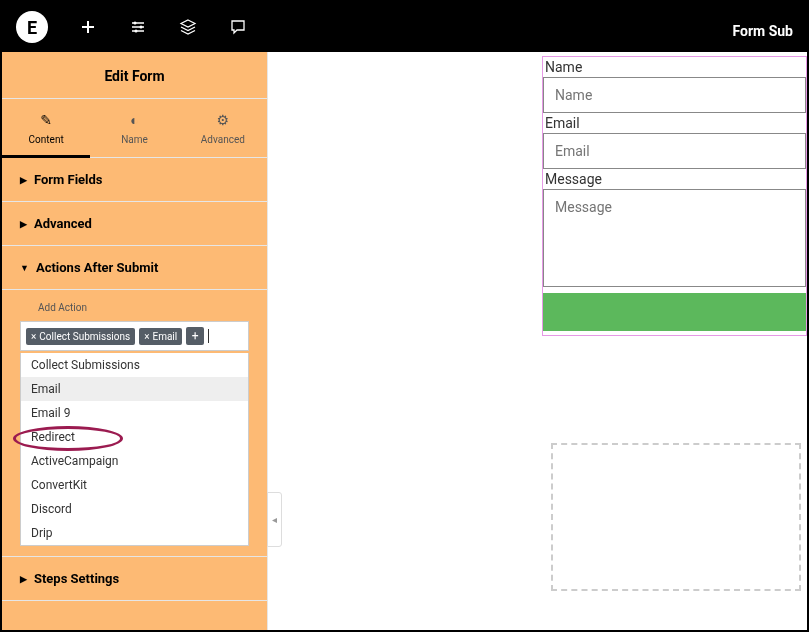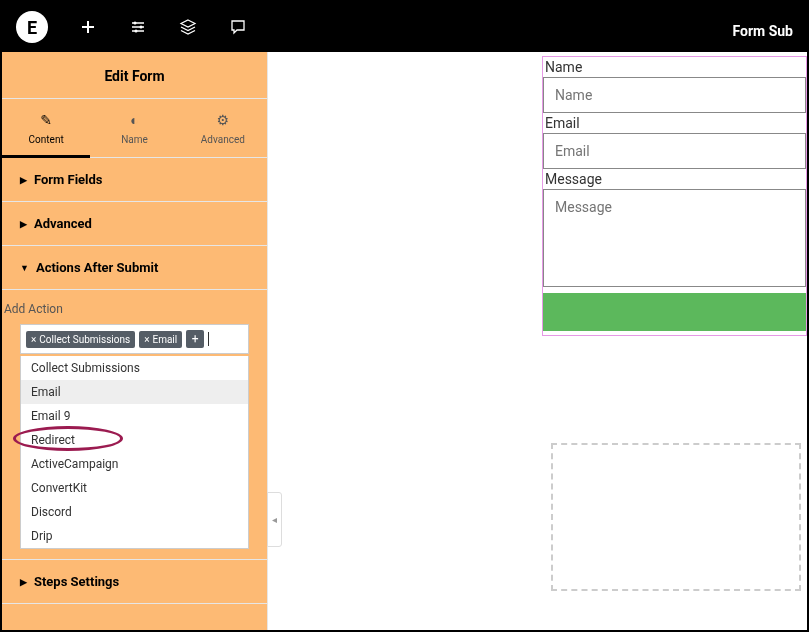--- a/index.html
+++ b/index.html
@@ -14,21 +14,21 @@
     .panel-title { text-align: center; padding: 16px 0 14px; font-size: 14px; font-weight: bold; border-bottom: 1px solid #e6e6e6; }
     
     .tabs { display: flex; border-bottom: 1px solid #e6e6e6; }
     .tab { flex: 1; text-align: center; padding: 13px 0 10px; font-size: 10px; cursor: pointer; display: flex; flex-direction: column; align-items: center; gap: 6px; color: #555; }
     .tab.active { border-bottom: 3px solid #000; color: #000; margin-bottom: -1px; }
     .tab-icon { font-size: 14px; }
     
     .section-header { padding: 14px 18px; font-size: 13px; font-weight: bold; display: flex; align-items: center; gap: 7px; cursor: pointer; border-bottom: 1px solid #e6e6e6; }
     .caret { font-size: 9px; }
     
-    .field-label { padding: 12px 2px 8px; font-size: 12px; color: #555; }
+    .field-label { padding: 12px 2px 8px; font-size: 10px; color: #555; margin-left: 34px; }
     
     .tokenbox { margin: 0 18px; border: 1px solid #ccc; background: #fff; padding: 4px 5px; display: flex; gap: 4px; align-items: center; flex-wrap: wrap; min-height: 30px; }
     .token { background: #555d66; color: #fff; font-size: 10px; padding: 3px 5px; border-radius: 2px; display: flex; align-items: center; gap: 3px; }
     .token-x { font-size: 10px; }
     .token-add { background: #555d66; color: #fff; width: 18px; height: 18px; display: flex; align-items: center; justify-content: center; font-size: 12px; cursor: pointer; border-radius: 2px; }
     .token-cursor { width: 1px; height: 14px; background: #333; }
     
     .dropdown { margin: 2px 18px 0; border: 1px solid #ccc; border-top: none; background: #fff; max-height: 198px; overflow-y: scroll; position: relative; }
     .dropdown::-webkit-scrollbar { width: 15px; }
     .dropdown::-webkit-scrollbar-track { background: #f1f1f1; }

